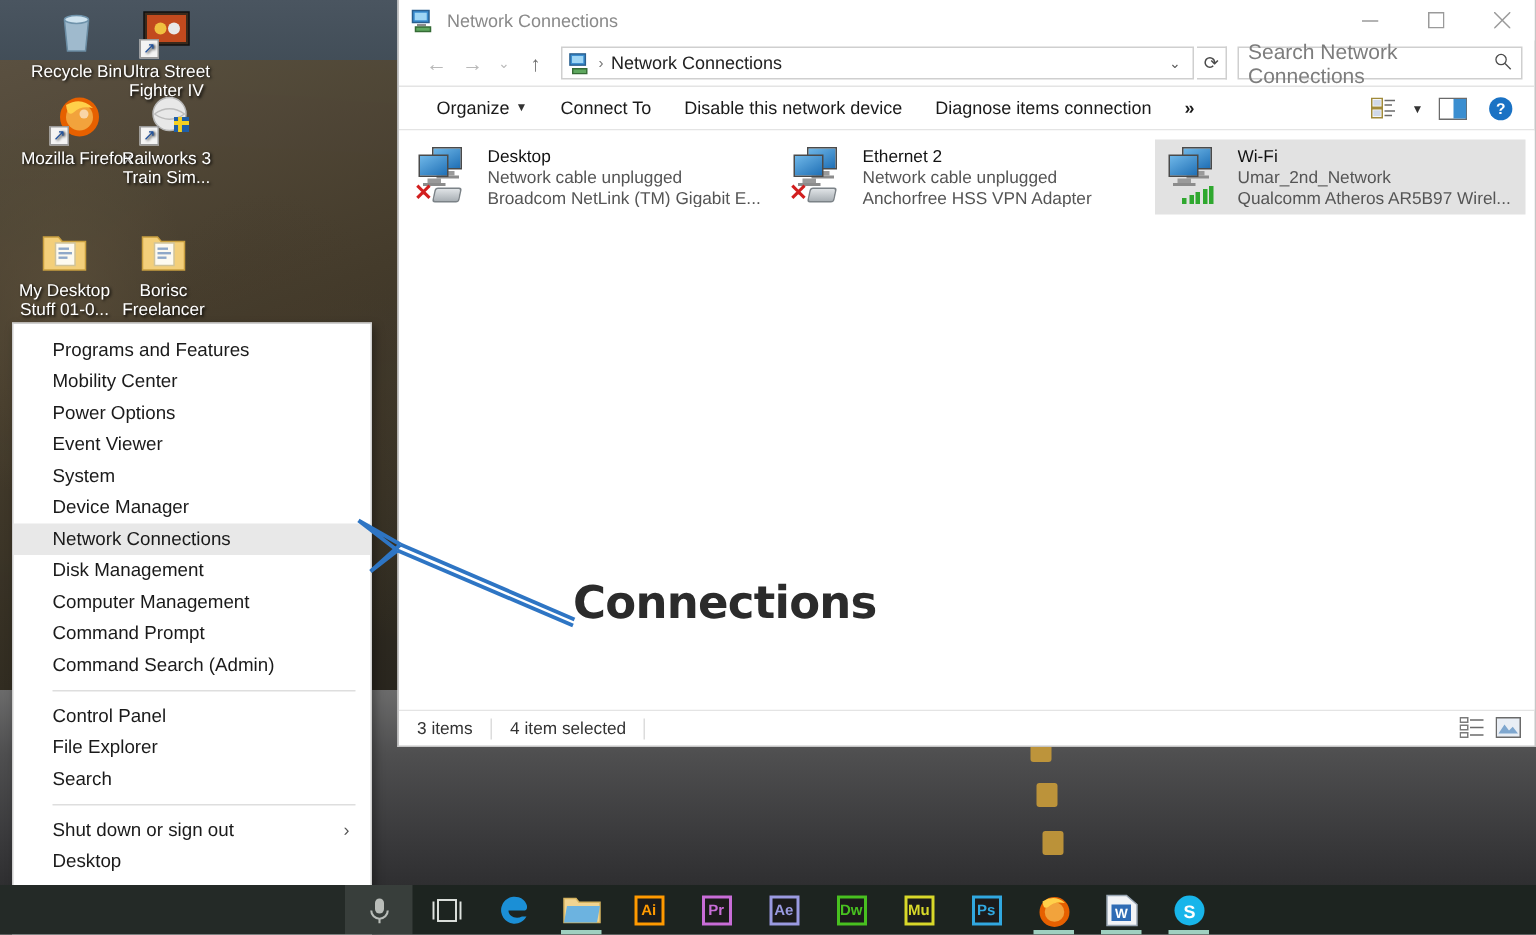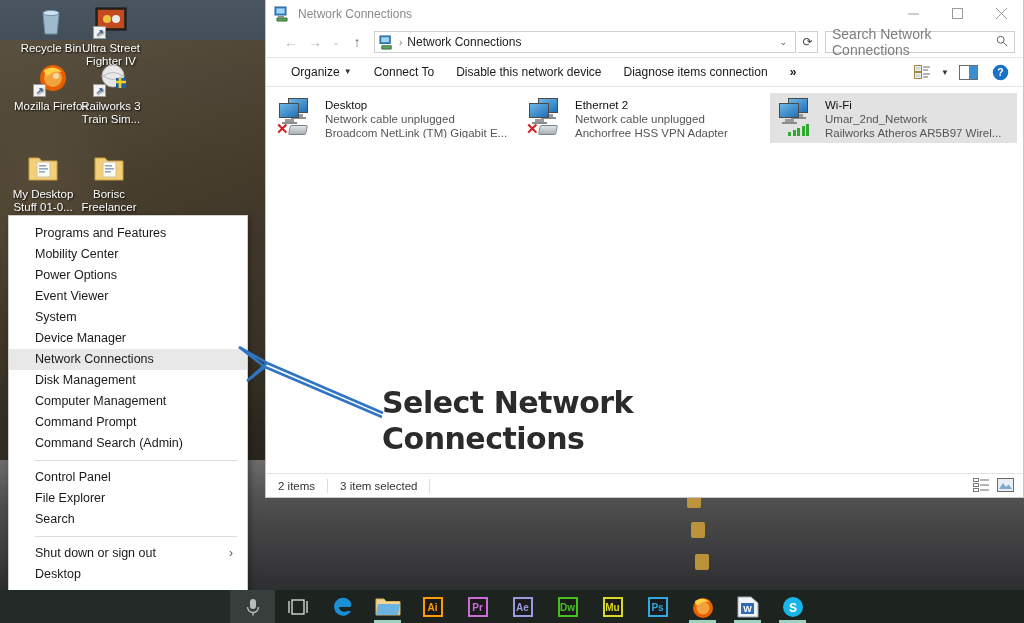--- a/index.html
+++ b/index.html
@@ -451,29 +451,29 @@
             <i style="height:4px"></i>
             <i style="height:6px"></i>
             <i style="height:8px"></i>
             <i style="height:10px"></i>
             <i style="height:12px"></i>
           </div>
         </div>
         <div class="txt">
           <div class="name">Wi-Fi</div>
           <div class="st">Umar_2nd_Network</div>
-          <div class="dev">Railworks Atheros AR5B97 Wirel...</div>
+          <div class="dev">Qualcomm Atheros AR5B97 Wirel...</div>
         </div>
       </div>
     </div>
 
   <div id="statusbar">
-    <span>2 items</span>
+    <span>3 items</span>
     <span class="sep-v"></span>
-    <span>3 item selected</span>
+    <span>4 item selected</span>
     <span class="sep-v"></span>
     <div class="viewbtns">
       <div class="viewbtn">
         <svg width="17" height="14" viewBox="0 0 17 14">
           <rect x="0.5" y="0.5" width="5" height="3" fill="#fff" stroke="#7a7a7a"></rect>
           <rect x="0.5" y="5.5" width="5" height="3" fill="#fff" stroke="#7a7a7a"></rect>
           <rect x="0.5" y="10.5" width="5" height="3" fill="#fff" stroke="#7a7a7a"></rect>
           <line x1="7" y1="2" x2="16" y2="2" stroke="#6a6a6a"></line>
           <line x1="7" y1="7" x2="16" y2="7" stroke="#6a6a6a"></line>
           <line x1="7" y1="12" x2="16" y2="12" stroke="#6a6a6a"></line>
@@ -489,21 +489,20 @@
   </div>
 </div>
 
 <svg id="arrow-svg" viewBox="0 0 160 80">
   <path d="M158 68 L42 18" stroke="#2e75c4" stroke-width="2.6" fill="none"></path>
   <path d="M157 72 L40 22" stroke="#2e75c4" stroke-width="2.6" fill="none"></path>
   <path d="M42 18 L14 2 M42 18 L22 36 M40 22 L14 2 M40 22 L22 36" stroke="#2e75c4" stroke-width="2.6" fill="none"></path>
 </svg>
 
 <div id="annotation">
-  <div>Select Network</div>
   <div>Connections</div>
 </div>
 
 <div id="wm">wsxdn.com</div>
 
 <div id="taskbar">
   <div id="tb-left"></div>
   <div id="tb-items" style="display:flex;align-items:center;">
       <div class="tb-btn active">
         <svg width="18" height="20" viewBox="0 0 18 20">

